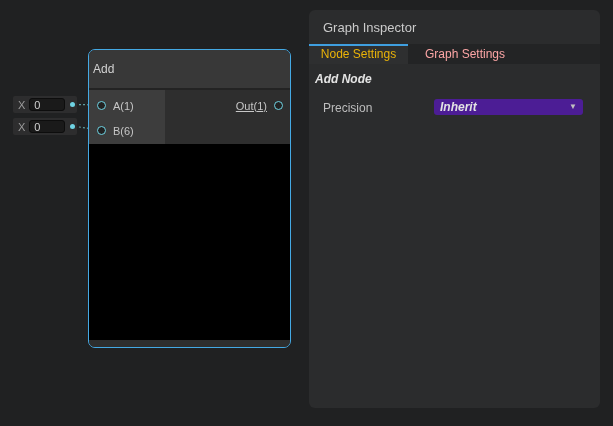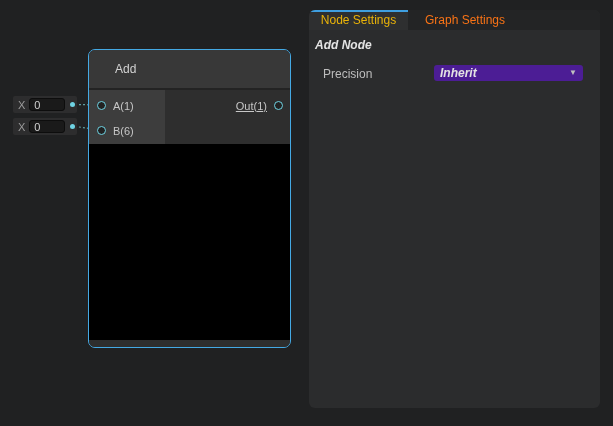--- a/index.html
+++ b/index.html
@@ -18,21 +18,21 @@
     position: absolute; left: 88px; top: 49px;
     width: 203px; height: 299px;
     border: 1px solid #44a9e4;
     border-radius: 7px;
     background: #2e2e2e;
     overflow: hidden;
   }
   .node-header {
     height: 38px; background: #383838;
     display: flex; align-items: center;
-    padding-left: 26px;
+    padding-left: 4px;
     font-size: 12px; color: #d2d2d2;
   }
   .node-divider { height: 2px; background: #232323; }
   .node-ports { height: 54px; display: flex; }
   .ports-in {
     width: 76px; background: #3d3d3d;
     padding-top: 3px;
     text-align: center;
   }
   .ports-out {
@@ -89,21 +89,21 @@
     background: #2b2c2d; border-radius: 6px;
     overflow: hidden;
   }
   .panel-title {
     height: 34px; display: flex; align-items: center;
     padding-left: 14px; font-size: 13px; color: #cbcbcb;
   }
   .tab-strip { height: 20px; background: #232425; display: flex; }
   .tab {
     display: flex; align-items: center;
-    font-size: 12px; color: #f97316; cursor: default;
+    font-size: 12px; color: #fca5a5; cursor: default;
   }
   .tab.active {
     width: 99px; justify-content: center;
     background: #2e2f30; color: #eab308;
     box-shadow: inset 0 2px 0 #3f9fe0;
   }
   .tab.inactive { padding-left: 17px; padding-right: 14px; }
   .section-title {
     margin: 8px 0 0 6px; font-size: 12px; font-weight: bold; color: #e4e4e4; font-style: italic;
   }
@@ -163,20 +163,23 @@
           <span class="port-label">Out(1)</span>
           <span class="port-circle"></span>
         </div>
       </div>
     </div>
     <div class="node-preview"></div>
     <div class="node-bottom"></div>
   </div>
 
   <div class="panel">
+    <div class="panel-title">
+      <span>Graph Inspector</span>
+    </div>
     <div class="tab-strip">
       <div class="tab active">
         <span>Node Settings</span>
       </div>
       <div class="tab inactive">
         <span>Graph Settings</span>
       </div>
     </div>
     <div>
       <div class="section-title">Add Node</div>

